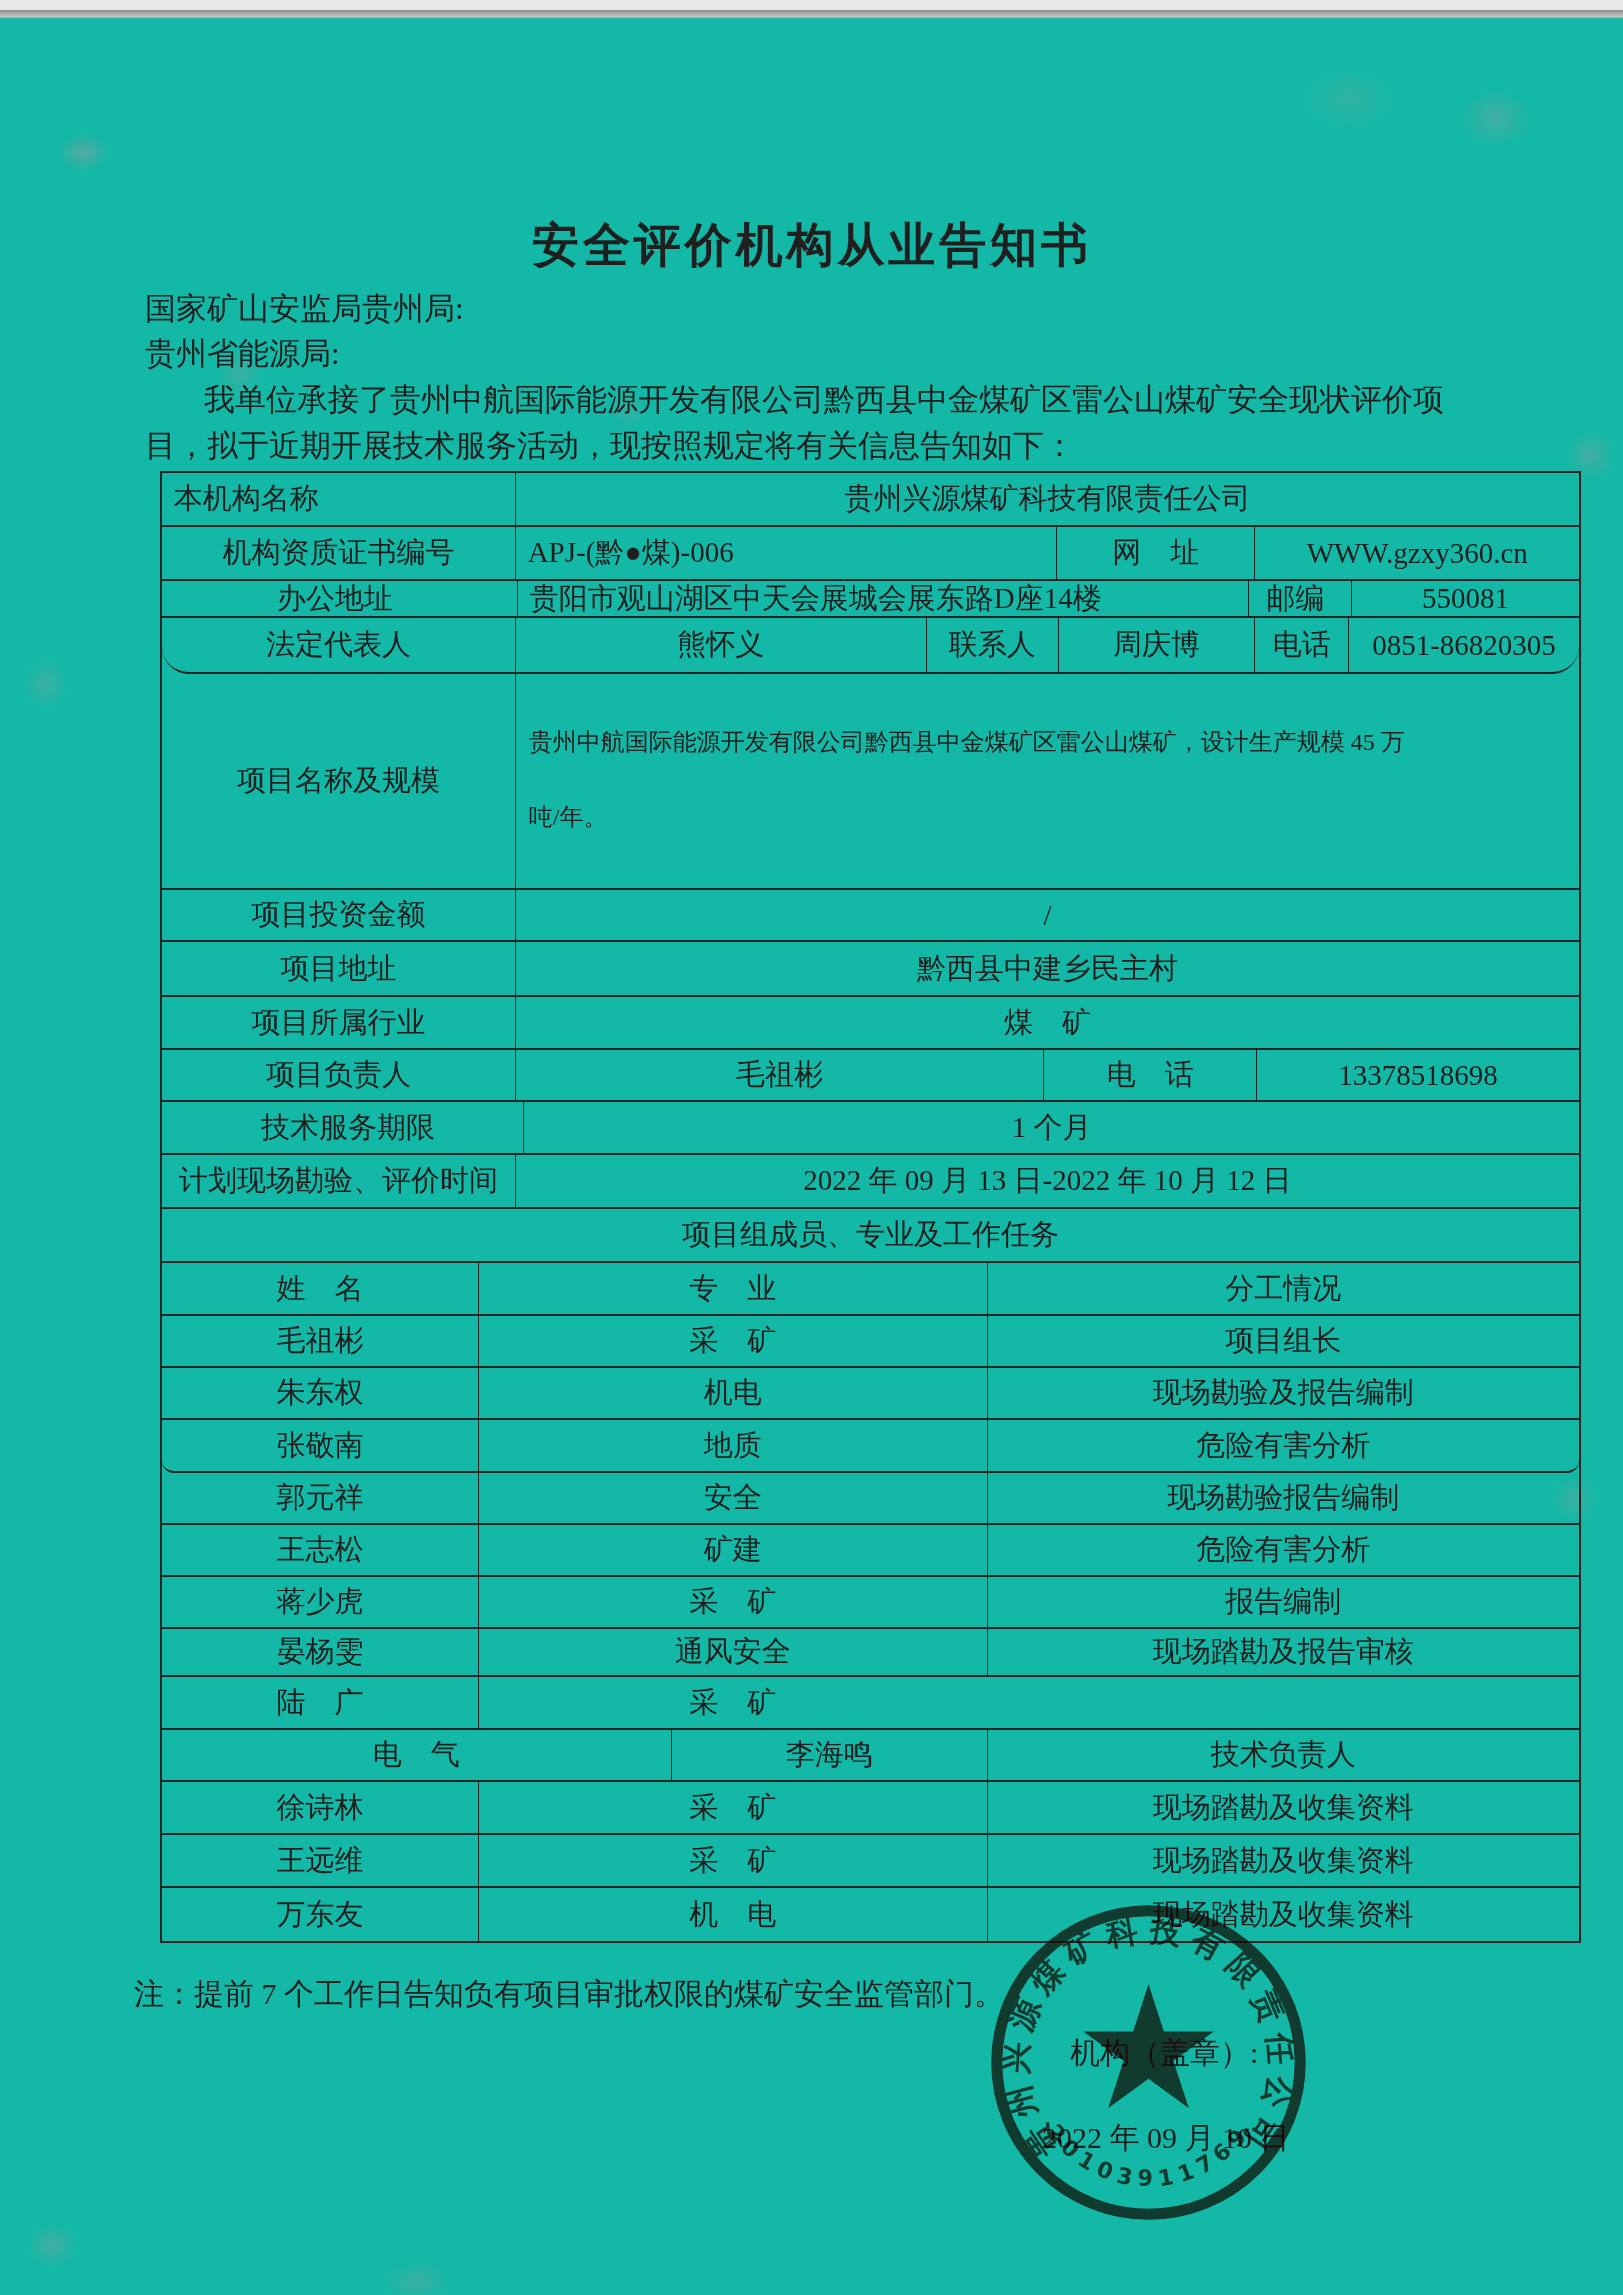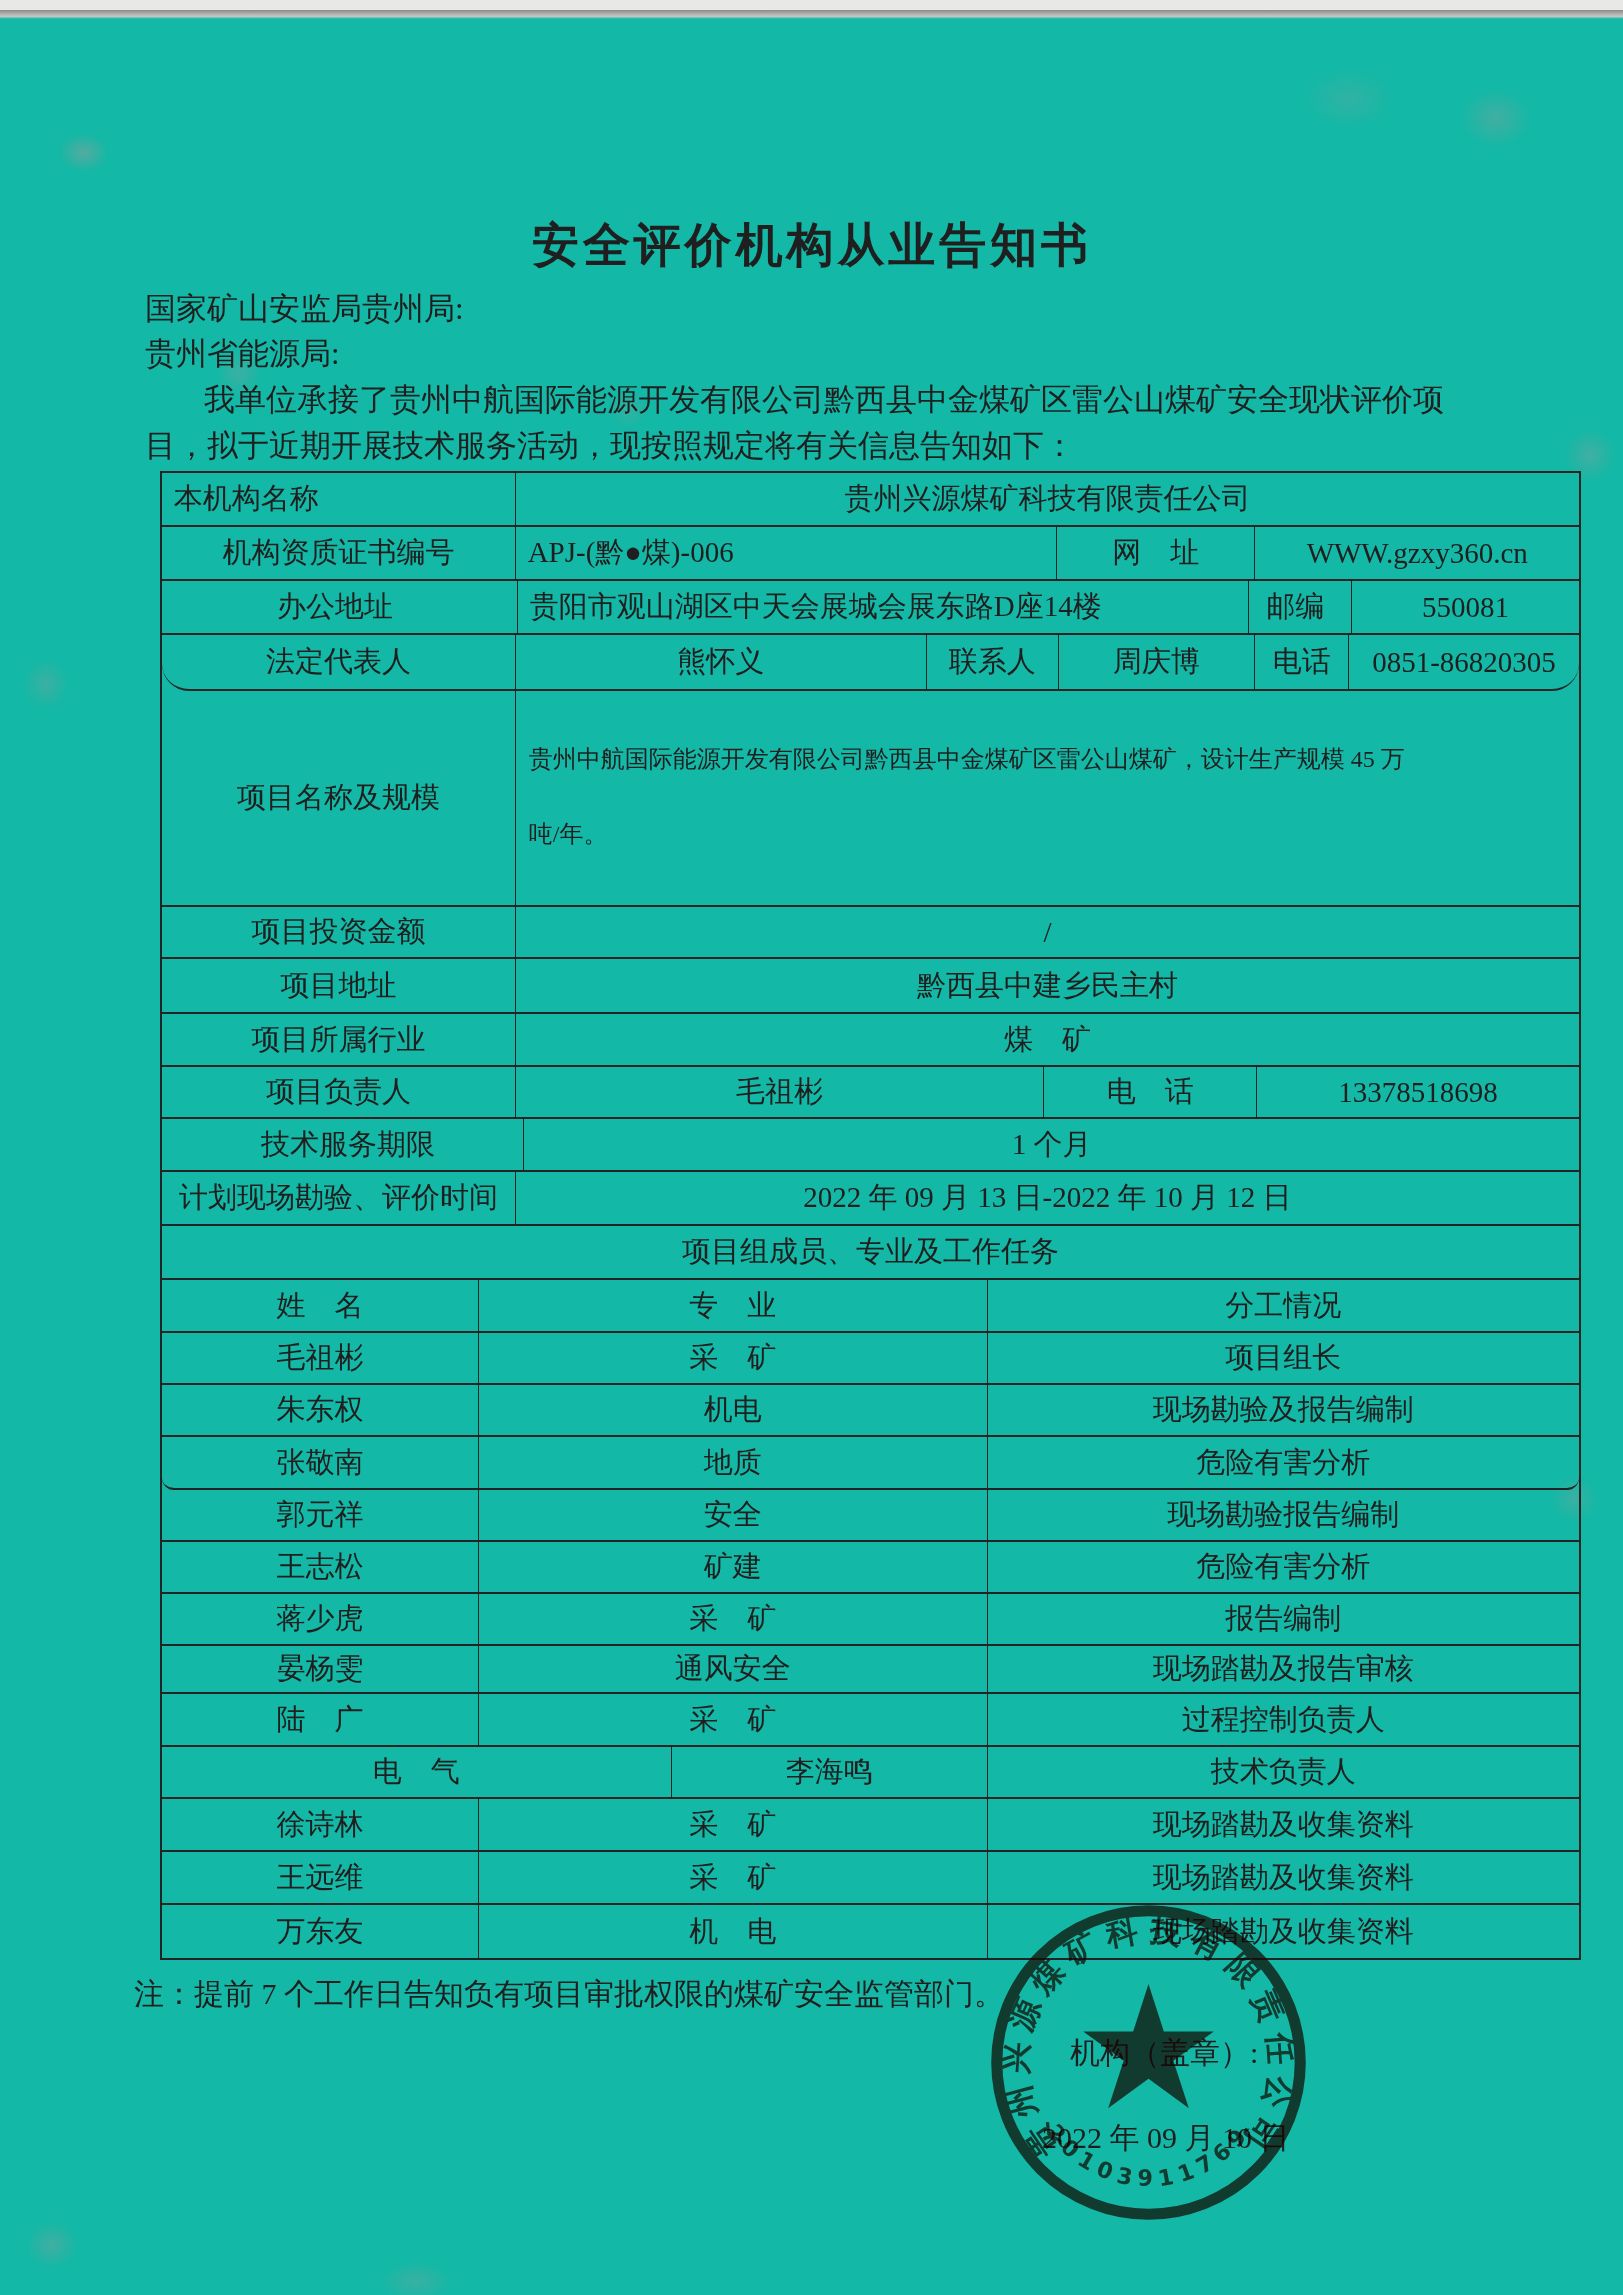--- a/index.html
+++ b/index.html
@@ -81,21 +81,21 @@
       <div class="c" style="width:75.1%;">贵州兴源煤矿科技有限责任公司</div>
     </div>
 
     <div class="r" style="height:54px;">
       <div class="c" style="width:24.9%;">机构资质证书编号</div>
       <div class="c left" style="width:38.2%;">APJ-(黔●煤)-006</div>
       <div class="c" style="width:14.0%;">网　址</div>
       <div class="c" style="width:22.9%;">WWW.gzxy360.cn</div>
     </div>
 
-    <div class="r" style="height:54px;gap:9px;">
+    <div class="r" style="height:37px;gap:9px;">
       <div class="c" style="width:24.9%;">办公地址</div>
       <div class="c left" style="width:51.9%;">贵阳市观山湖区中天会展城会展东路D座14楼</div>
       <div class="c" style="width:6.8%;">邮编</div>
       <div class="c" style="width:16.4%;">550081</div>
     </div>
 
     <div class="r" style="height:56px;border-radius:27px;">
       <div class="c" style="width:24.9%;">法定代表人</div>
       <div class="c" style="width:29.0%;">熊怀义</div>
       <div class="c" style="width:9.3%;">联系人</div>
@@ -185,21 +185,20 @@
       <div class="c" style="width:41.8%;">报告编制</div>
     </div>
     <div class="r" style="height:48px;">
       <div class="c" style="width:22.3%;">晏杨雯</div>
       <div class="c" style="width:35.9%;">通风安全</div>
       <div class="c" style="width:41.8%;">现场踏勘及报告审核</div>
     </div>
     <div class="r" style="height:53px;">
       <div class="c" style="width:22.3%;">陆　广</div>
       <div class="c" style="width:35.9%;">采　矿</div>
-      <div class="c" style="width:41.8%;">过程控制负责人</div>
     </div>
     <div class="r" style="height:52px;">
       <div class="c" style="width:35.9%;">电　气</div>
       <div class="c" style="width:22.3%;">李海鸣</div>
       <div class="c" style="width:41.8%;">技术负责人</div>
     </div>
     <div class="r" style="height:53px;">
       <div class="c" style="width:22.3%;">徐诗林</div>
       <div class="c" style="width:35.9%;">采　矿</div>
       <div class="c" style="width:41.8%;">现场踏勘及收集资料</div>

